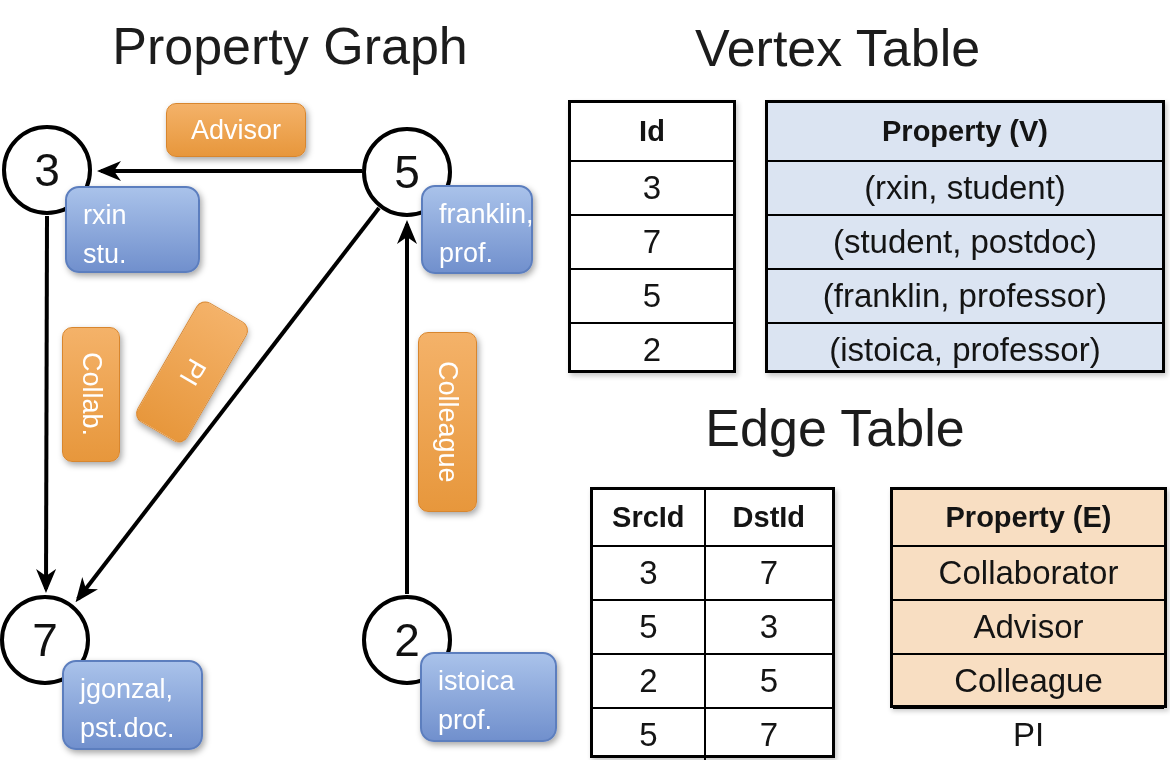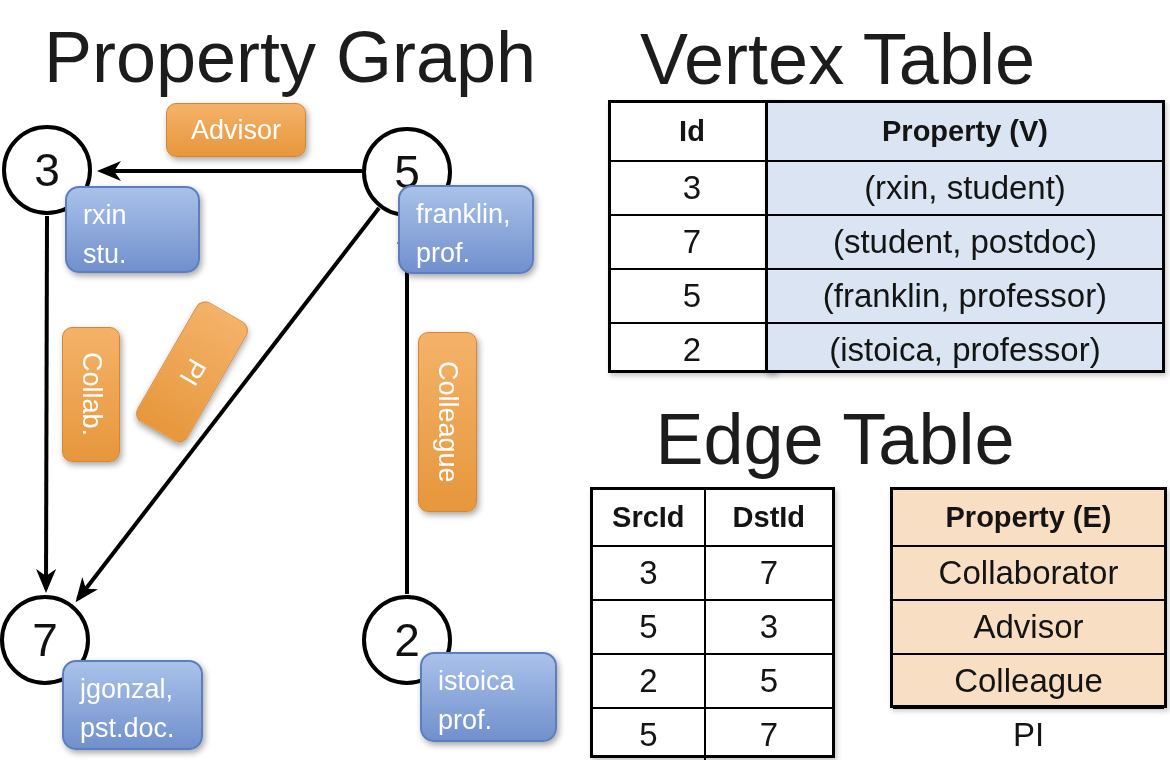--- a/index.html
+++ b/index.html
@@ -1,21 +1,21 @@
 <!DOCTYPE html>
 <html><head>
 <meta charset="utf-8">
 <style>
   html,body { margin:0; padding:0; background:#ffffff; }
   #app {
     position:relative; width:1170px; height:760px; background:#ffffff;
     font-family:"Liberation Sans", sans-serif; color:#111; overflow:hidden;
   }
   .title {
-    position:absolute; text-align:center; font-size:72px; font-weight:400;
+    position:absolute; text-align:center; font-size:52px; font-weight:400;
     color:#1c1c1c; letter-spacing:0px; white-space:nowrap;
   }
   
   svg.edges { position:absolute; left:0; top:0; }
   .node {
     position:absolute; width:90px; height:90px; box-sizing:border-box;
     border:4px solid #000; border-radius:50%; background:#fff;
     display:flex; align-items:center; justify-content:center;
     font-size:46px; font-weight:400; color:#111;
   }
@@ -93,34 +93,34 @@
       <span>7</span>
     </div>
   <div class="node" style="left:362px; top:595px;">
       <span>2</span>
     </div>
 
   <div class="bbox" style="left:65px; top:186px; width:135px; height:87px;">
     <span>rxin</span>
     <span>stu.</span>
   </div>
-  <div class="bbox" style="left:398px; top:185px; width:136px; height:89px;">
+  <div class="bbox" style="left:421px; top:185px; width:112px; height:89px;">
     <span>franklin,</span>
     <span>prof.</span>
   </div>
   <div class="bbox" style="left:62px; top:660px; width:141px; height:90px;">
     <span>jgonzal,</span>
     <span>pst.doc.</span>
   </div>
   <div class="bbox" style="left:420px; top:652px; width:137px; height:90px;">
     <span>istoica</span>
     <span>prof.</span>
   </div>
 
-  <div class="tbox vt-rows" style="left:608px; top:100px; width:168px; height:273px;">
+  <div class="tbox vt-rows" style="left:568px; top:100px; width:168px; height:273px;">
     <div class="cell header">Id</div>
   <div class="cell">3</div>
       <div class="cell">7</div>
       <div class="cell">5</div>
       <div class="cell">2</div>
     </div>
   <div class="tbox vt-rows blue-col" style="left:765px; top:100px; width:400px; height:273px;">
     <div class="cell header">Property (V)</div>
   <div class="cell">(rxin, student)</div>
       <div class="cell">(student, postdoc)</div>

